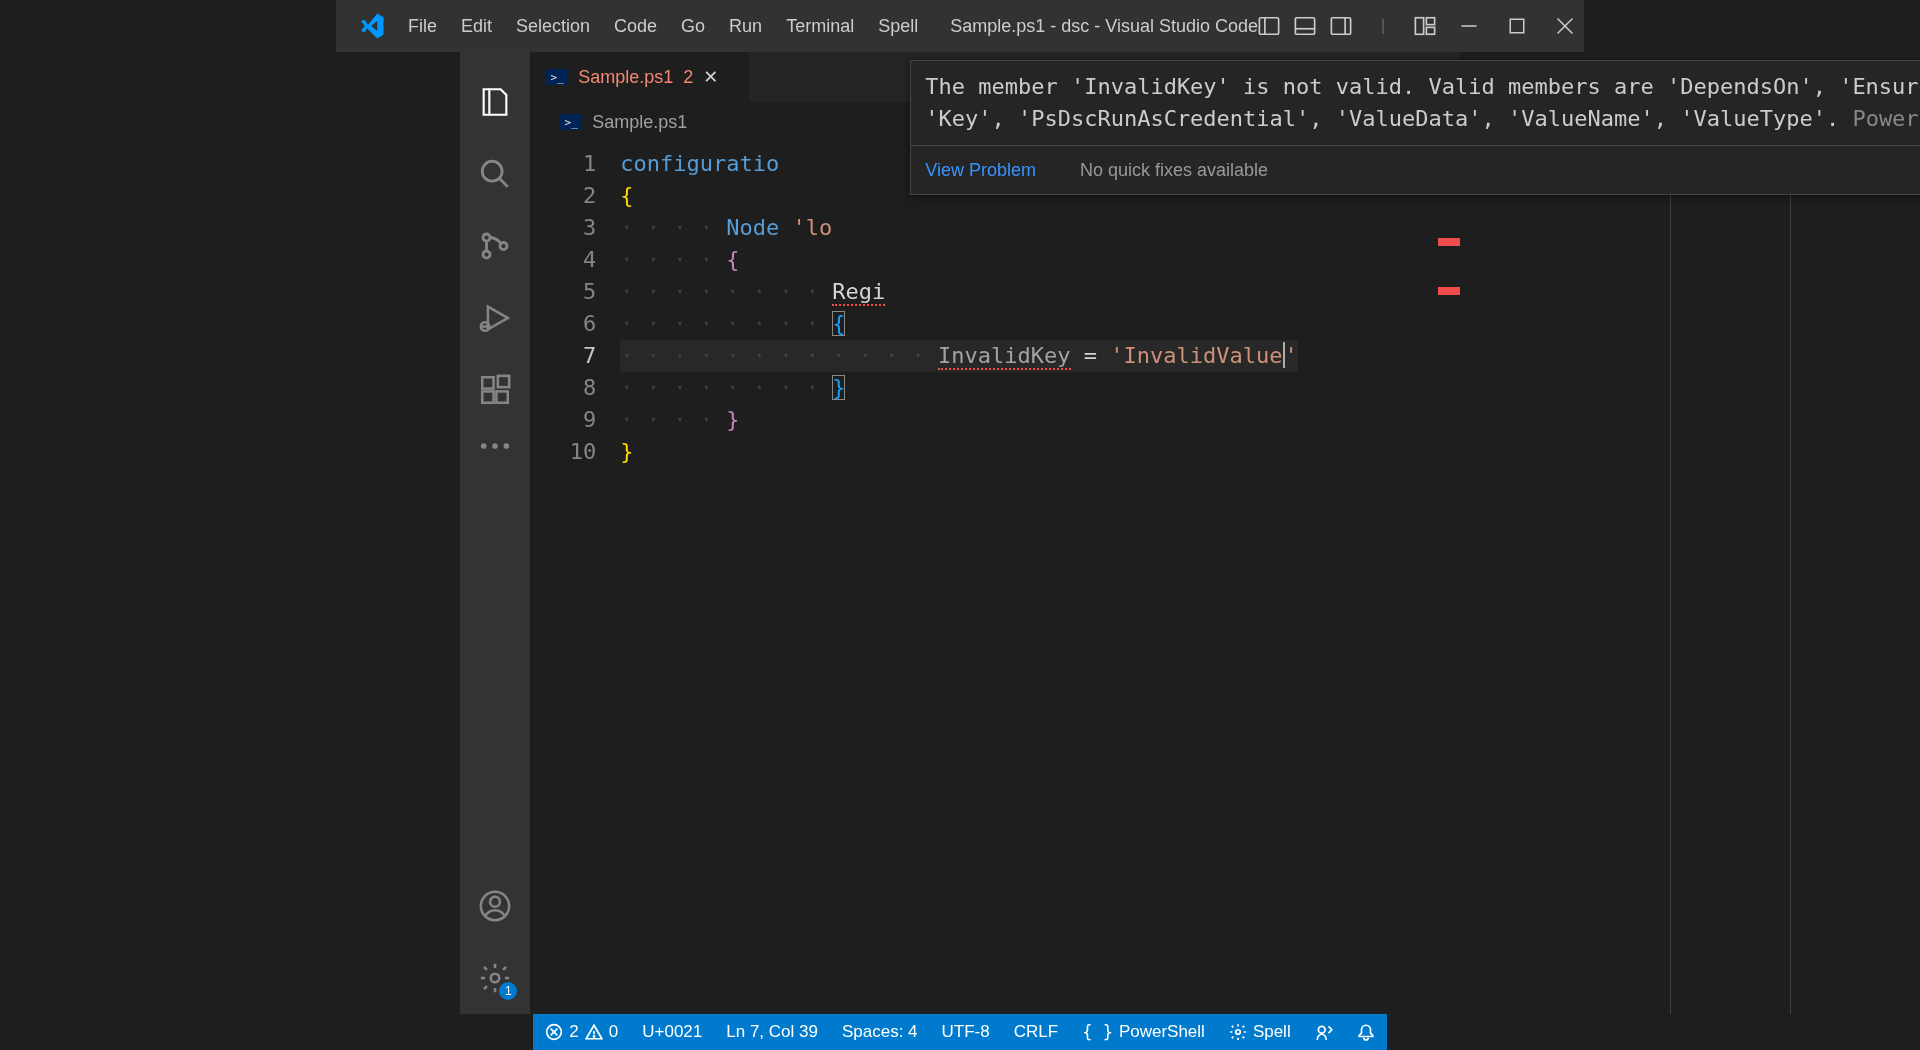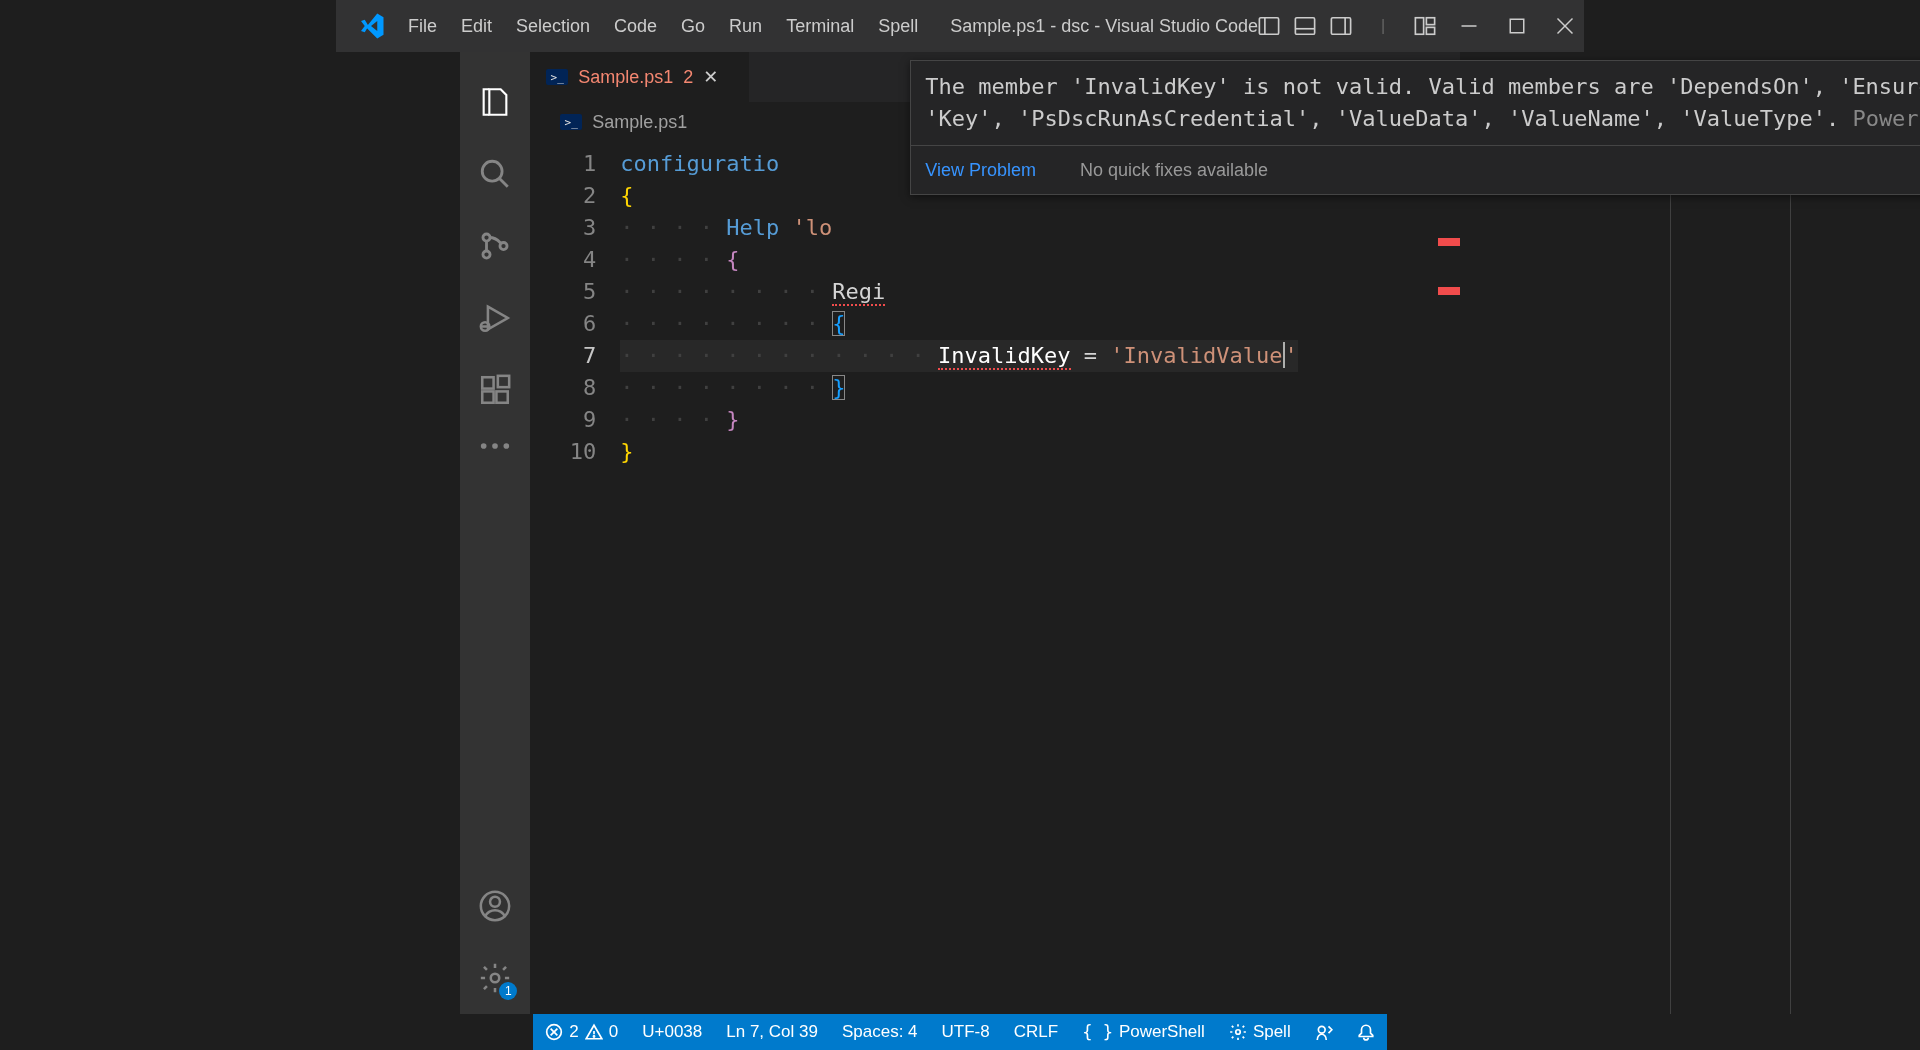--- a/index.html
+++ b/index.html
@@ -136,21 +136,21 @@
   font-size: 22px;
   padding-top: 6px;
   position: relative;
 }
 .code-line { height: 32px; line-height: 32px; white-space: pre; position: relative; }
 .kw { color: #569cd6; margin-top: 29px; }
 .brace { color: #ffd602; }
 .brace-pink { color: #c586c0; }
 .brace-blue { color: #179fff; }
 .str { color: #ce9178; }
-.ident { color: #ffffff; }
+.ident { color: #a3a3a3; }
 .plain { color: #d4d4d4; }
 .indent-dots { color: #404040; letter-spacing: 0px; }
 .err-underline { border-bottom: 2px dotted #f14c4c; }
 .brace-match { outline: 1px solid #888; outline-offset: -1px; }
 .line-highlight { background: #282828; }
 .cursor {
   display: inline-block;
   width: 2px; height: 26px;
   background: #aeafad;
   vertical-align: middle;
@@ -424,21 +424,21 @@
           <div class="ln">6</div>
           <div class="ln" style="color:#c6c6c6">7</div>
           <div class="ln">8</div>
           <div class="ln">9</div>
           <div class="ln">10</div>
         </div>
 
         <div class="code">
           <div class="code-line"><span class="kw">configuratio</span></div>
           <div class="code-line"><span class="brace">{</span></div>
-          <div class="code-line"><span class="indent-dots">· · · · </span><span class="kw">Help</span><span class="plain"> </span><span class="str">'lo</span></div>
+          <div class="code-line"><span class="indent-dots">· · · · </span><span class="kw">Node</span><span class="plain"> </span><span class="str">'lo</span></div>
           <div class="code-line"><span class="indent-dots">· · · · </span><span class="brace-pink">{</span></div>
           <div class="code-line"><span class="indent-dots">· · · · · · · · </span><span class="plain err-underline">Regi</span></div>
           <div class="code-line"><span class="indent-dots">· · · · · · · · </span><span class="brace-blue brace-match">{</span></div>
           <div class="code-line line-highlight"><span class="indent-dots">· · · · · · · · · · · · </span><span class="ident err-underline">InvalidKey</span><span class="plain"> = </span><span class="str">'</span><span class="str">InvalidValue</span><span class="cursor"></span><span class="str">'</span></div>
           <div class="code-line"><span class="indent-dots">· · · · · · · · </span><span class="brace-blue brace-match">}</span></div>
           <div class="code-line"><span class="indent-dots">· · · · </span><span class="brace-pink">}</span></div>
           <div class="code-line"><span class="brace">}</span></div>
 
           <div class="ruler" style="left:1050px"></div>
           <div class="ruler" style="left:1170px"></div>
@@ -473,21 +473,21 @@
         </svg>
       <span>2</span>
       <svg viewBox="0 0 16 16" fill="none" stroke="currentColor" stroke-width="1.5">
           <path d="M8 2l7 12H1z"></path>
           <line x1="8" y1="7" x2="8" y2="10"></line>
           <circle cx="8" cy="12" r="0.5" fill="currentColor"></circle>
         </svg>
       <span>0</span>
     </div>
     <div class="sspacer"></div>
-    <div class="sitem">U+0038</div>
+    <div class="sitem">U+0021</div>
     <div class="sitem">Ln 7, Col 39</div>
     <div class="sitem">Spaces: 4</div>
     <div class="sitem">UTF-8</div>
     <div class="sitem">CRLF</div>
     <div class="sitem">
       <span style="font-family:monospace">{ }</span>
       <span>PowerShell</span>
     </div>
     <div class="sitem">
       <svg viewBox="0 0 16 16" fill="none" stroke="currentColor" stroke-width="1.5">

